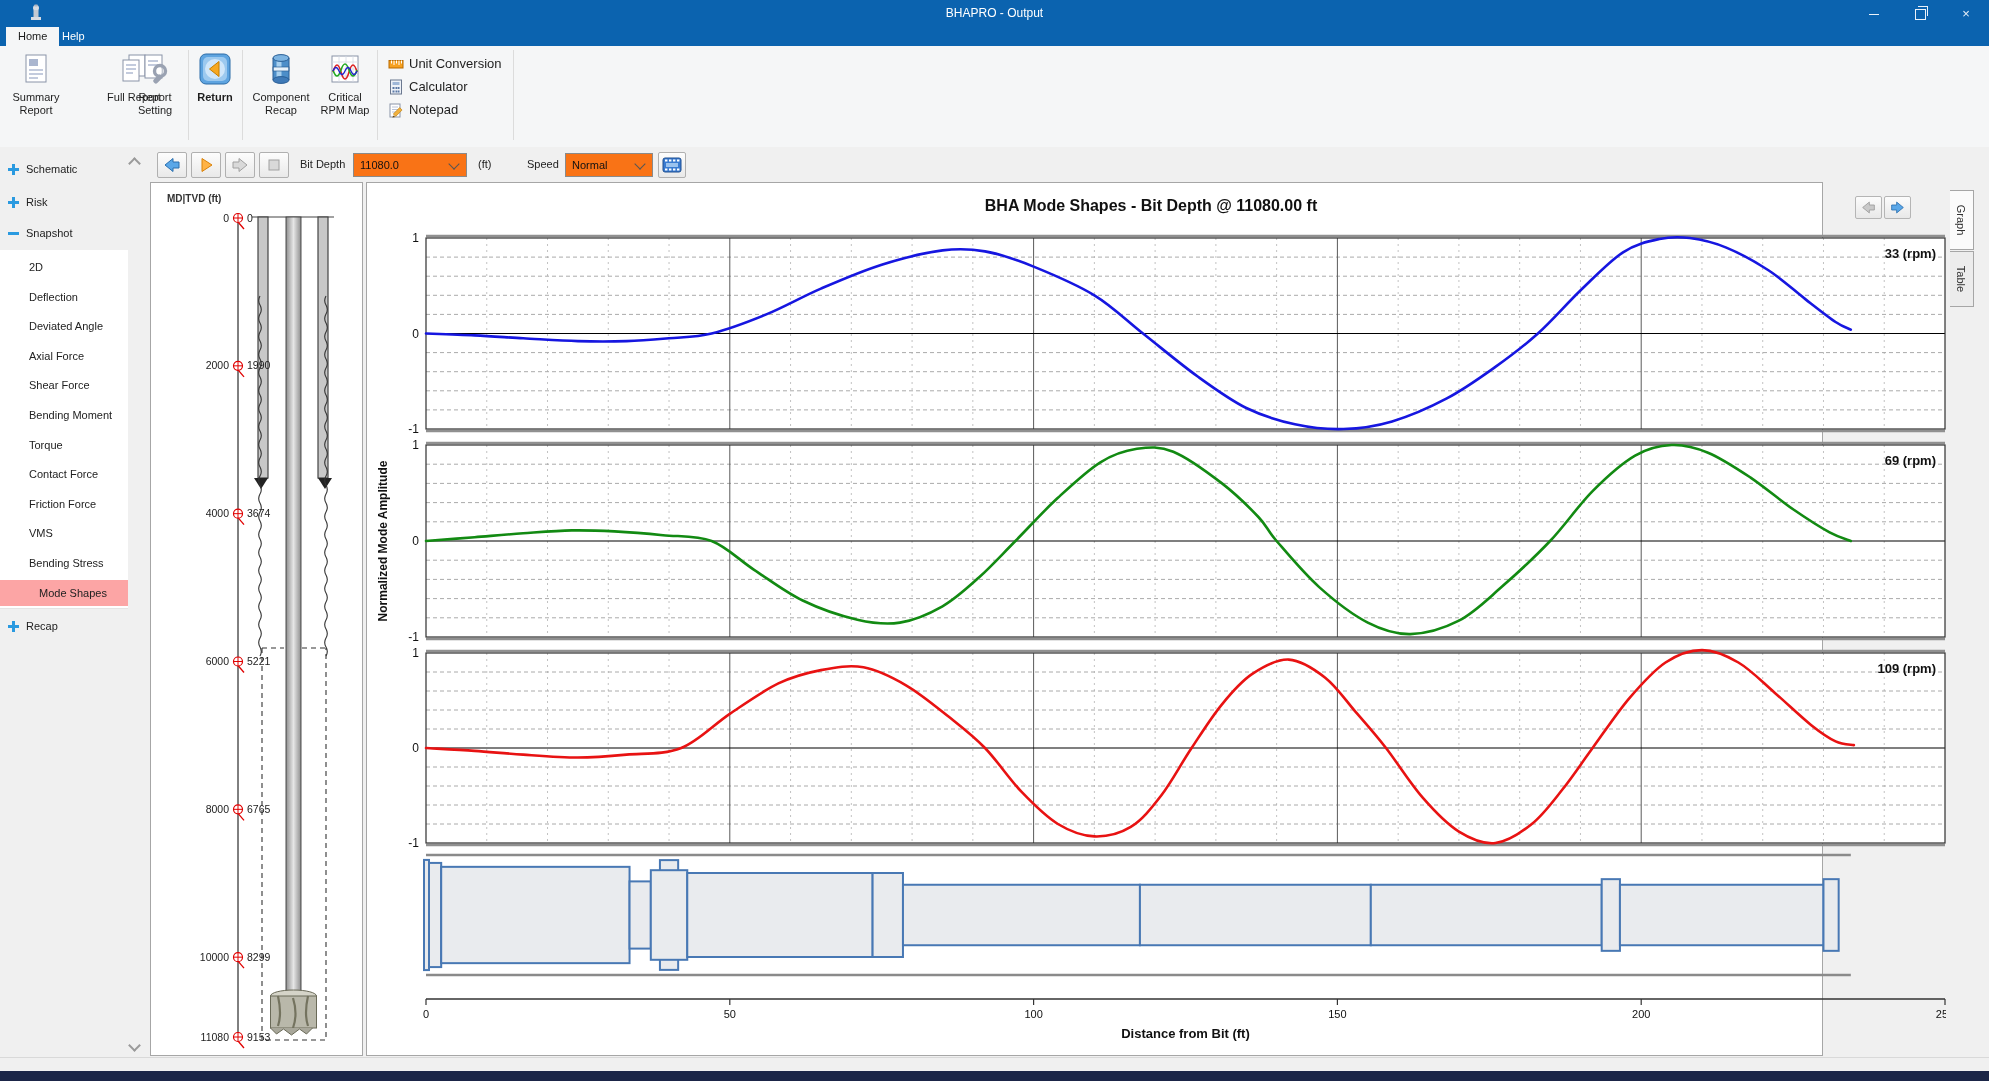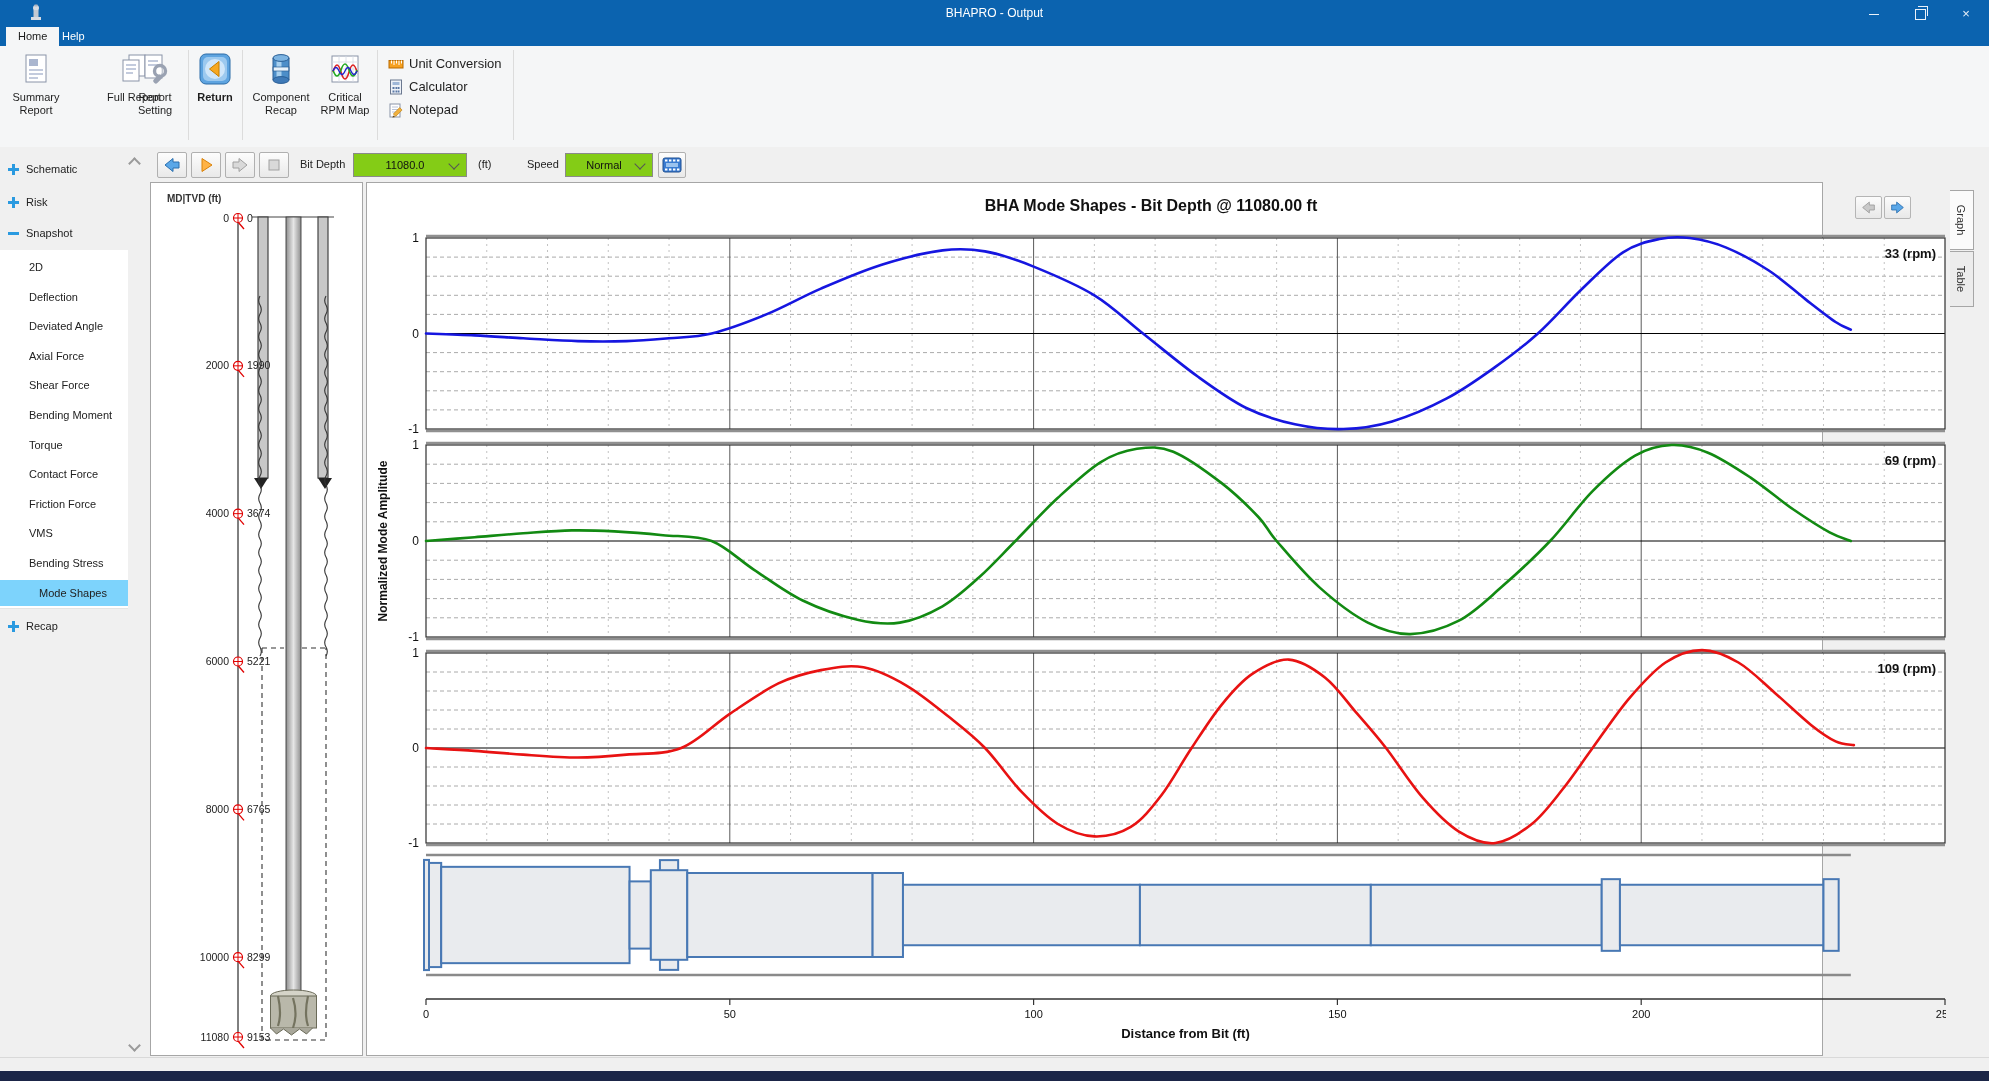--- a/index.html
+++ b/index.html
@@ -28,33 +28,33 @@
   .rib-btn .ico{width:34px;height:36px;margin-top:2px;}
   .rib-btn .lbl{margin-top:3px;text-align:center;line-height:13px;font-size:11px;color:#1e1e1e;white-space:pre-line;}
   .rib-small{position:absolute;height:19px;display:flex;align-items:center;font-size:13px;color:#1e1e1e;}
   .rib-small svg{margin-right:5px;}
   .grp-lbl{position:absolute;top:128px;font-size:11px;color:#5a5a5a;transform:translateX(-50%);}
   
   .toolbar{position:absolute;left:0;top:147px;width:1989px;height:35px;background:#f0f0f0;}
   .tb-btn{position:absolute;top:5px;width:28px;height:24px;background:linear-gradient(#fdfdfd,#e9e9e9);
           border:1px solid #b0b0b0;border-radius:2px;display:flex;align-items:center;justify-content:center;}
   .tb-lbl{position:absolute;top:11px;font-size:11px;color:#222;}
-  .combo{position:absolute;top:6px;height:22px;background:#84cc16;border:1px solid #8a8a8a;display:flex;align-items:center;text-align:center;}
+  .combo{position:absolute;top:6px;height:22px;background:#f97316;border:1px solid #8a8a8a;display:flex;align-items:center;}
   .combo .val{flex:1;padding-left:6px;font-size:11px;color:#111;}
   .dd-arrow{width:7px;height:7px;border-right:1.5px solid #555;border-bottom:1.5px solid #555;
             transform:rotate(45deg);margin:-3px 8px 0 0;}
   
   .content{position:absolute;left:0;top:182px;width:1989px;height:875px;background:#f0f0f0;}
   
   .sidebar{position:absolute;left:0;top:0;width:150px;height:875px;background:#f0f0f0;}
   .side-white{position:absolute;left:0;top:68px;width:128px;height:358px;background:#fff;border-bottom:1px solid #e4e4e4;}
   .nav-row{position:absolute;left:0;width:128px;height:26px;display:flex;align-items:center;}
   .nav-row .txt{font-size:11px;color:#222;}
   .nav-row.child{padding-left:29px;box-sizing:border-box;}
-  .nav-row.selected{background:#7dd3fc;padding-left:39px;}
+  .nav-row.selected{background:#fca5a5;padding-left:39px;}
   .treeico{position:relative;width:11px;height:11px;margin:0 7px 0 8px;flex:none;}
   .treeico:before{content:"";position:absolute;left:0;top:4px;width:11px;height:3px;background:#2a9ae0;}
   .treeico.plus:after{content:"";position:absolute;left:4px;top:0;width:3px;height:11px;background:#2a9ae0;}
   .chev{display:inline-block;width:7px;height:7px;border-left:2px solid #9a9a9a;border-top:2px solid #9a9a9a;}
   .chev.up{transform:rotate(45deg);}
   .chev.down{transform:rotate(225deg);}
   .scrollchev{position:absolute;left:130px;width:16px;height:16px;}
   
   .schem-panel{position:absolute;left:150px;top:0;width:213px;height:874px;background:#fff;border:1px solid #a6a6a6;box-sizing:border-box;}
   

